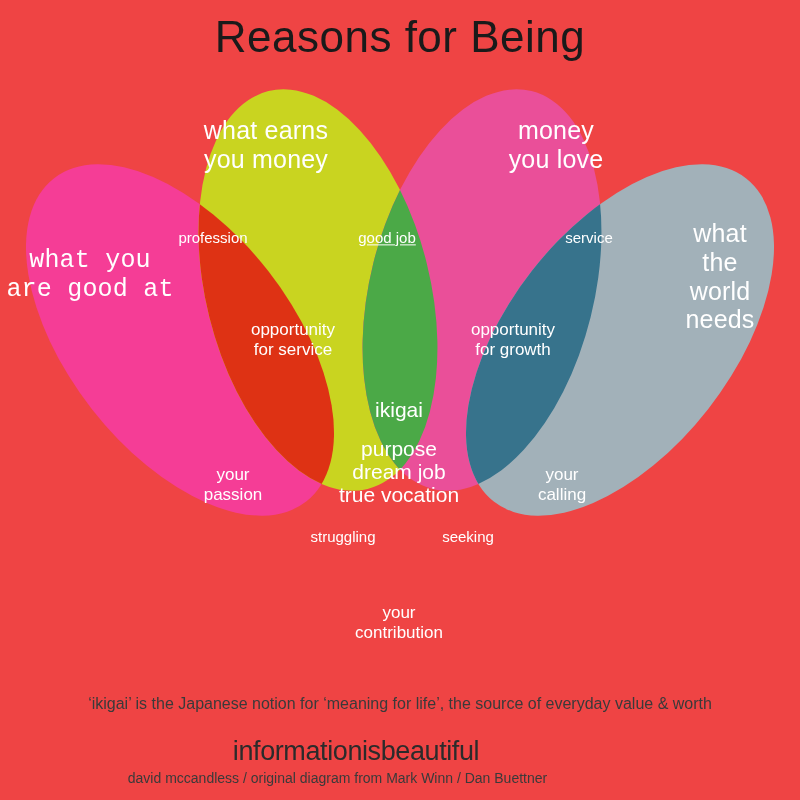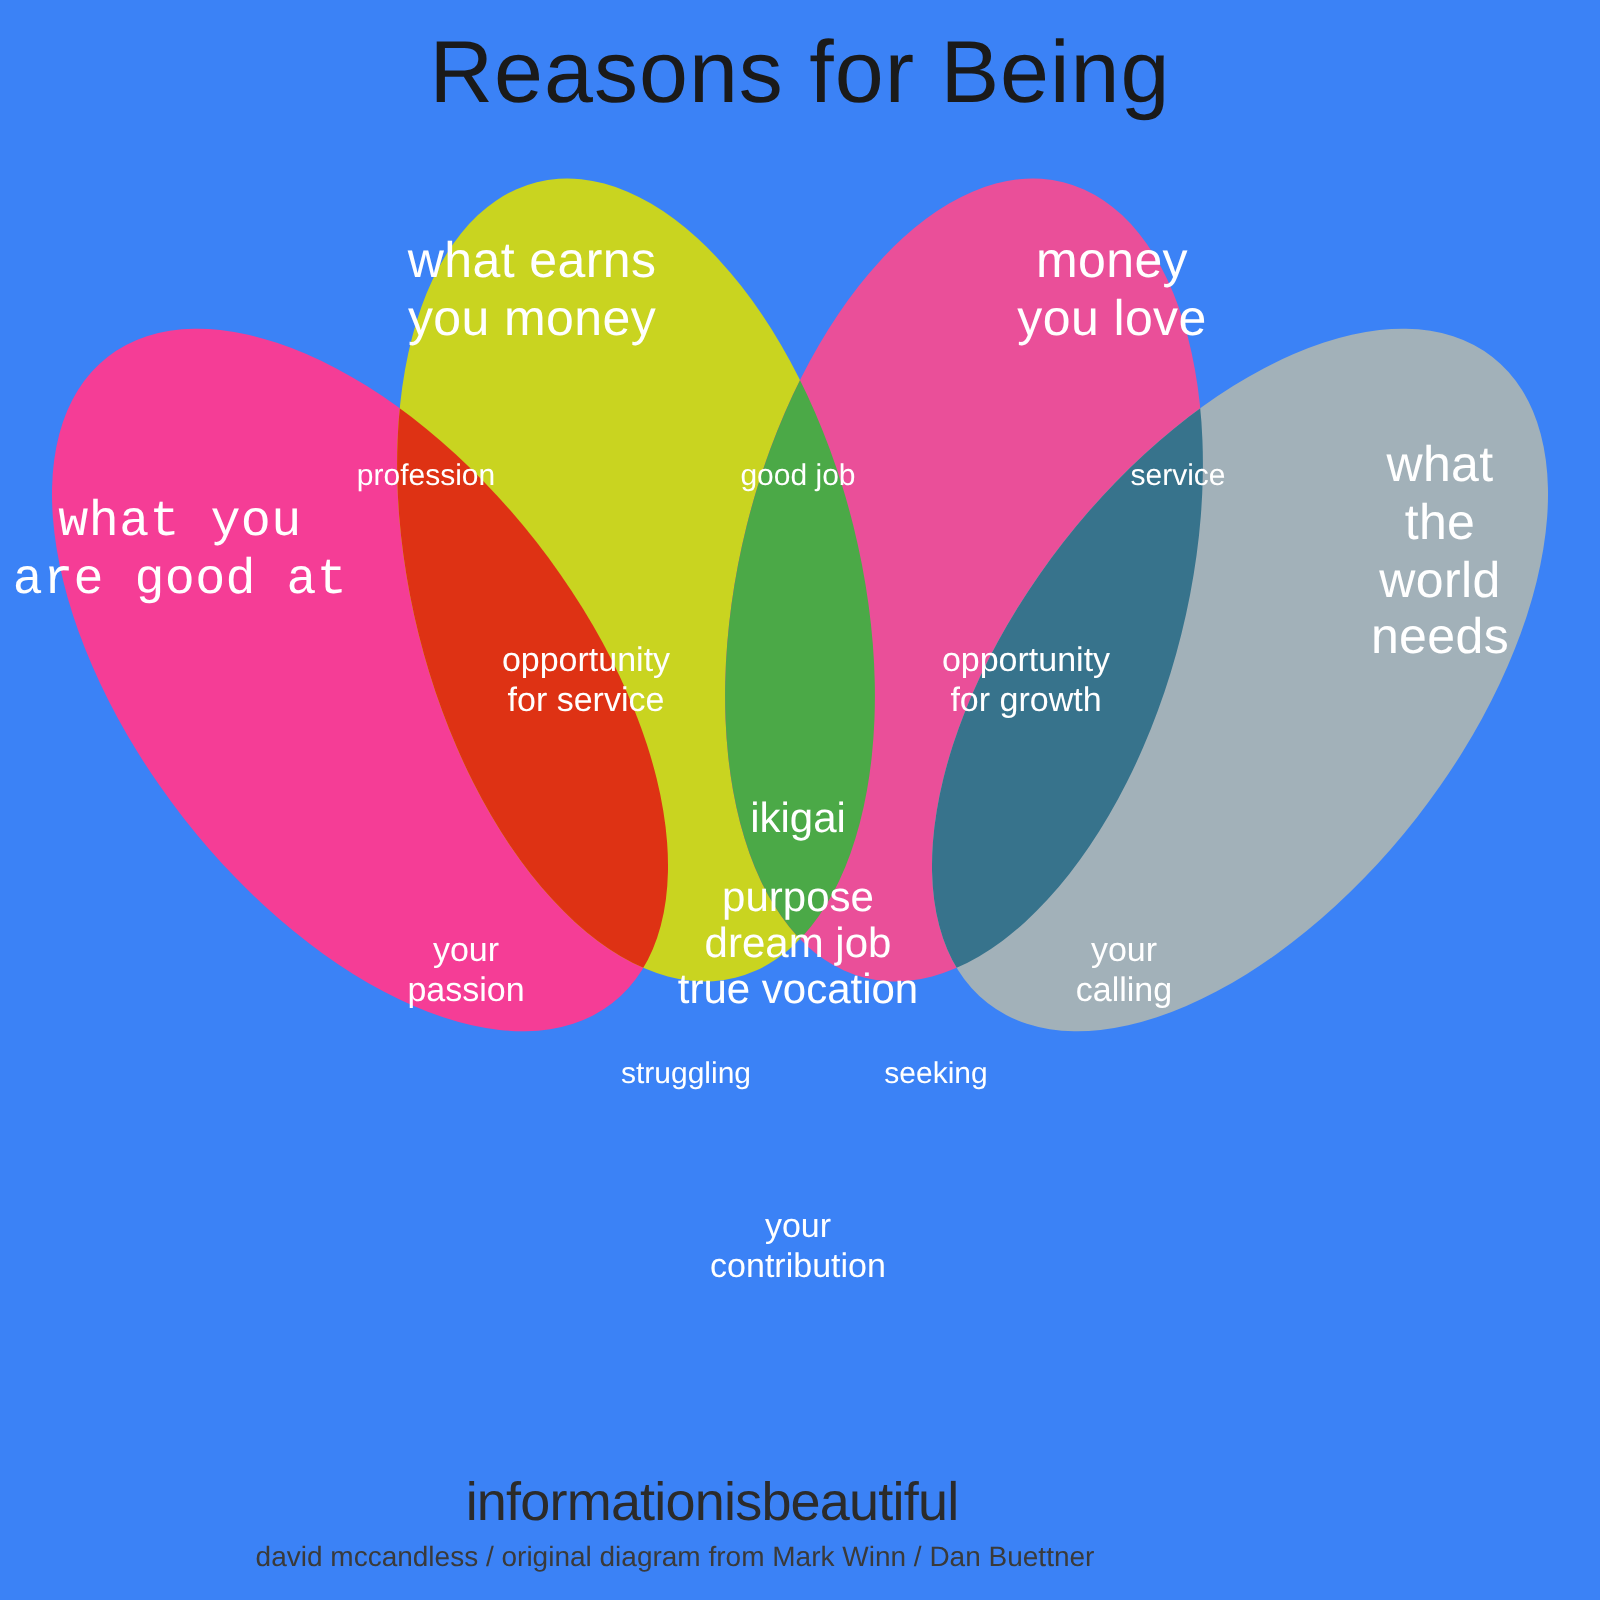--- a/index.html
+++ b/index.html
@@ -13,21 +13,21 @@
     height: 800px;
     overflow: hidden;
     font-family: "Liberation Sans", "DejaVu Sans", sans-serif;
     color: #222;
     -webkit-font-smoothing: antialiased;
   }
   #page {
     position: relative;
     width: 800px;
     height: 800px;
-    background: #3b82f6;
+    background: #ef4444;
   }
 
   
   .title {
     position: absolute;
     top: 12px;
     left: 0;
     width: 800px;
     text-align: center;
     font-size: 44px;
@@ -229,21 +229,21 @@
       <div class="lbl lbl-outer" style="left:90px;  top:196px;font-family:Liberation Mono, monospace;">what you
 are good at</div>
       <div class="lbl lbl-outer" style="left:266px; top:65px;">what earns
 you money</div>
       <div class="lbl lbl-outer" style="left:556px; top:65px;">money
 you love</div>
       <div class="lbl lbl-outer" style="left:720px; top:196px;">what the
 world needs</div>
 
       <div class="lbl lbl-small" style="left:213px; top:158px;">profession</div>
-      <div class="lbl lbl-small" style="left:399px; top:158px;">good job</div>
+      <div class="lbl lbl-small" style="left:387px; top:158px;text-decoration:underline;">good job</div>
       <div class="lbl lbl-small" style="left:589px; top:158px;">service</div>
 
       <div class="lbl lbl-mid" style="left:293px; top:260px;">opportunity
 for service</div>
       <div class="lbl lbl-mid" style="left:513px; top:260px;">opportunity
 for growth</div>
 
       <div class="lbl lbl-core-title" style="left:399px; top:330px;">ikigai</div>
       <div class="lbl lbl-core-sub" style="left:399px; top:392px;">purpose
 dream job
@@ -255,16 +255,17 @@
 calling</div>
 
       <div class="lbl lbl-small" style="left:343px; top:457px;">struggling</div>
       <div class="lbl lbl-small" style="left:468px; top:457px;">seeking</div>
 
       <div class="lbl lbl-mid" style="left:399px; top:543px;">your
 contribution</div>
     </div>
   </div>
 
+  <div class="caption">‘ikigai’ is the Japanese notion for ‘meaning for life’, the source of everyday value &amp; worth</div>
   <div class="brand">informationisbeautiful</div>
   <div class="credit">david mccandless / original diagram from Mark Winn / Dan Buettner</div>
 
 </div>
 
 </body></html>

